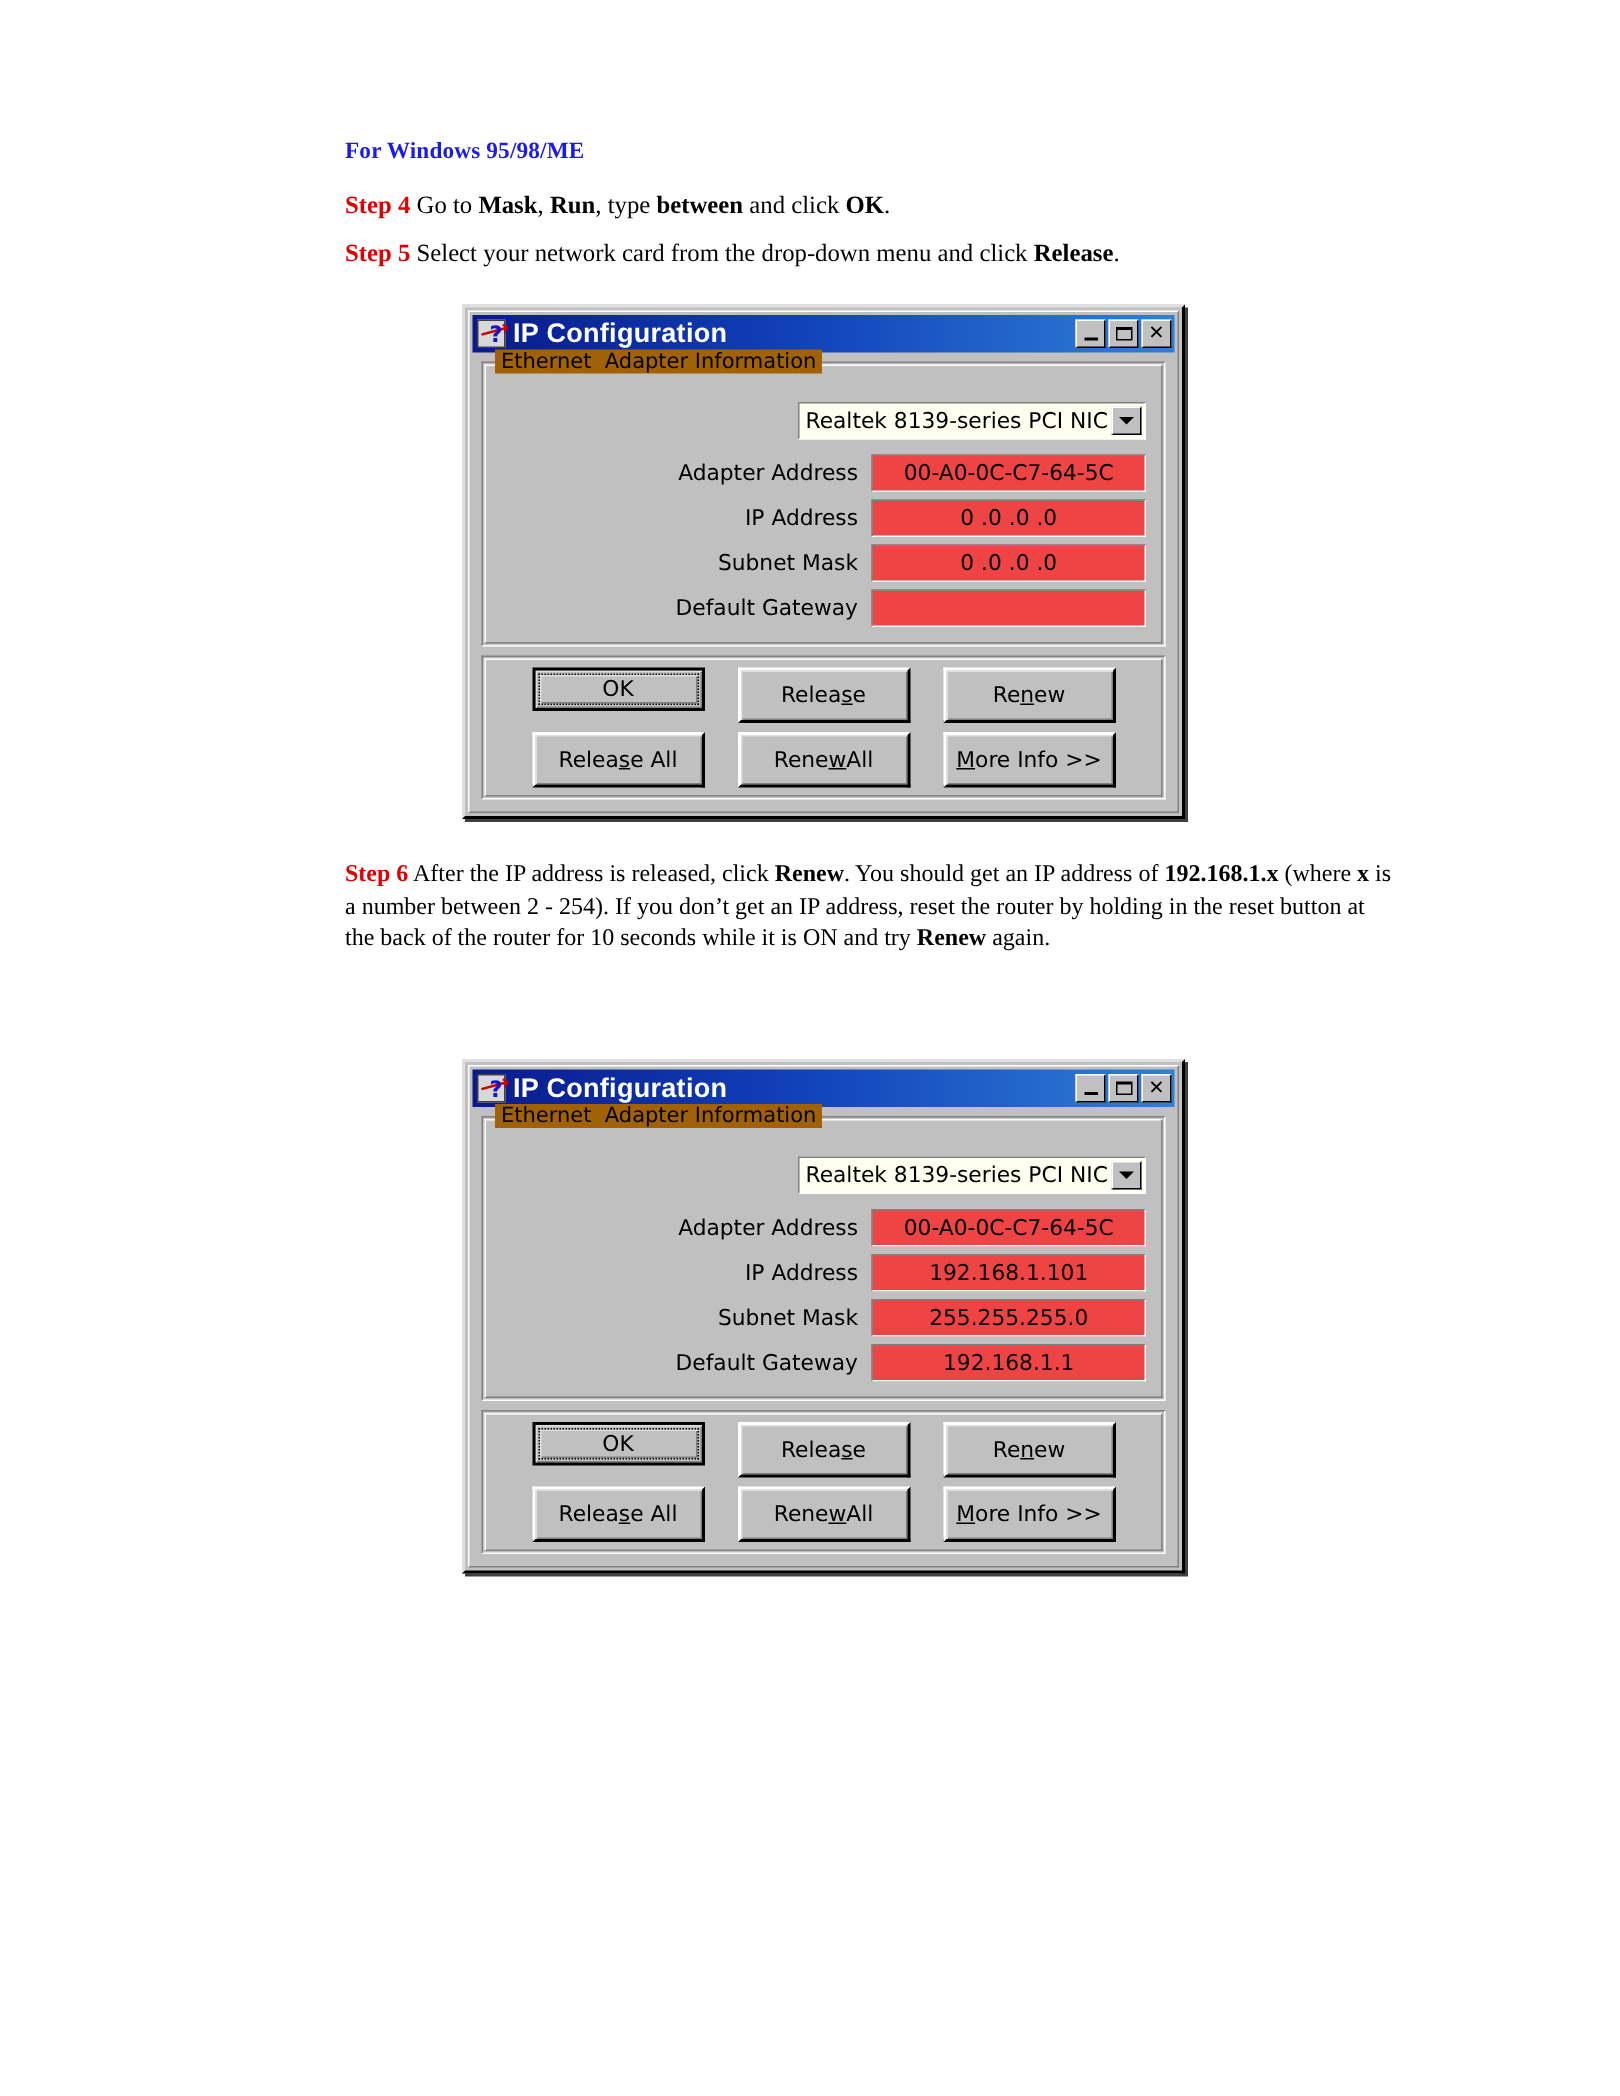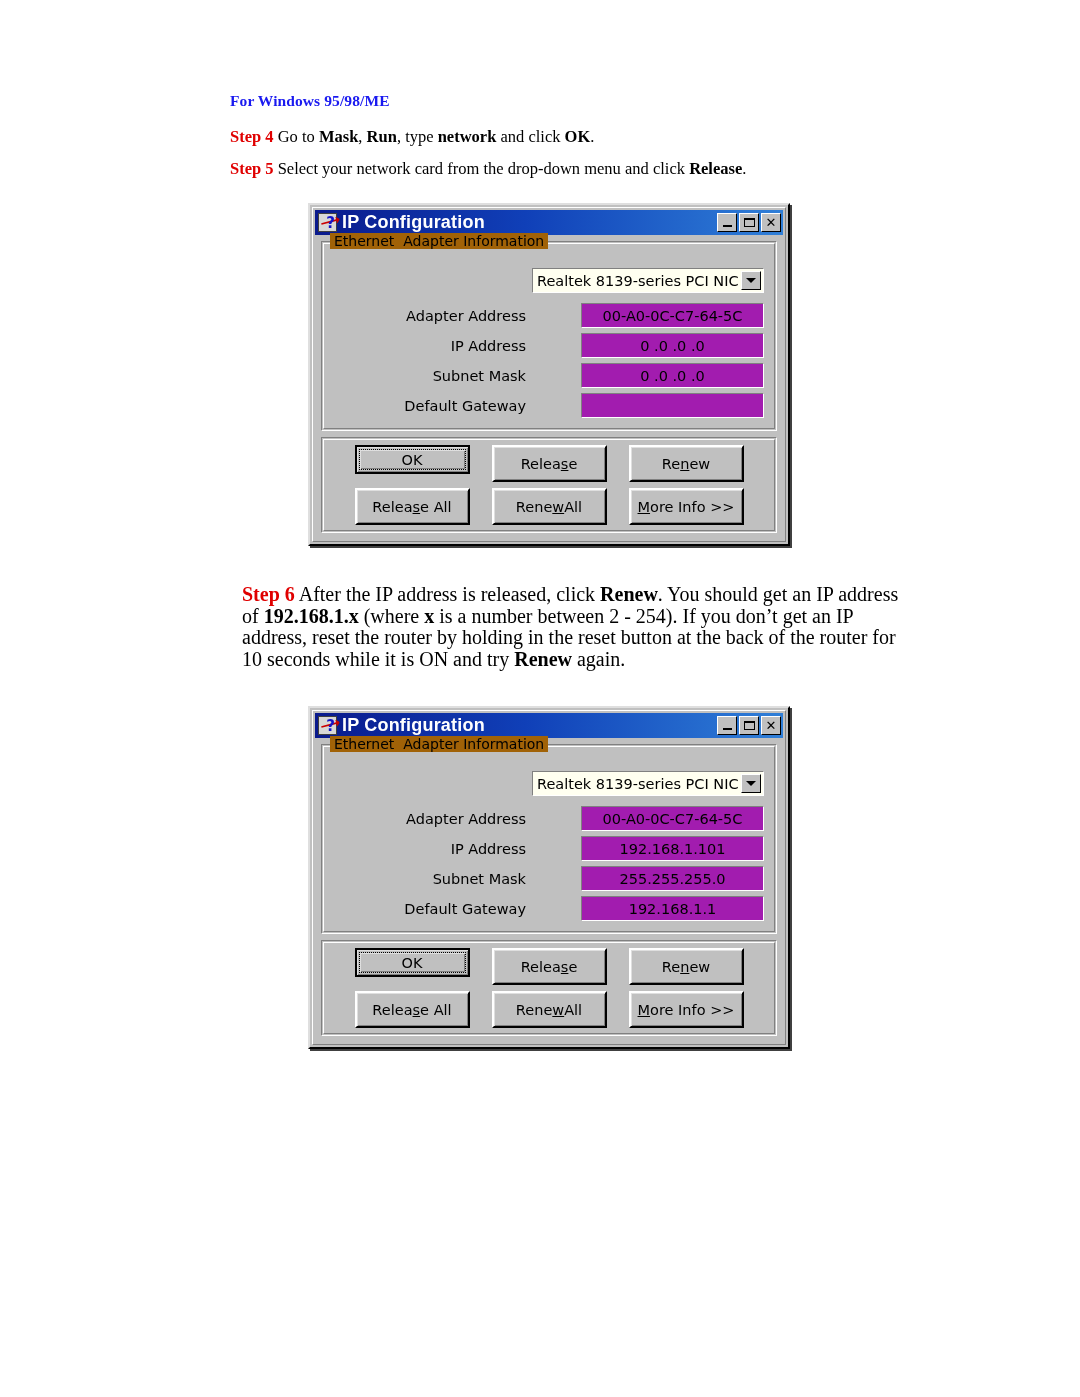--- a/index.html
+++ b/index.html
@@ -36,23 +36,23 @@
     line-height: 21px;
     margin: 0 0 11px 0;
     text-align: left;
   }
   .step-label {
     color: #e00000;
     font-weight: bold;
   }
   .b { font-weight: bold; }
   .blockpara {
-    font-size: 20px;
+    font-size: 16px;
     line-height: 21.5px;
-    margin: 12px;
+    margin: 0;
   }
 
   
   .dialog {
     position: absolute;
     width: 482px;
     background: #c0c0c0;
     box-sizing: border-box;
     border-top: 2px solid #dfdfdf;
     border-left: 2px solid #dfdfdf;
@@ -225,35 +225,34 @@
     border-left: 5px solid transparent;
     border-right: 5px solid transparent;
     border-top: 5px solid #000;
   }
 
   .field-row {
     display: flex;
     align-items: center;
     justify-content: flex-end;
     margin-bottom: 5px;
-    gap: 46px;
   }
   .field-label {
     font-family: "DejaVu Sans", sans-serif;
     font-size: 14.5px;
     text-align: right;
     padding-right: 9px;
     white-space: nowrap;
     color: #000;
   }
   .field-val {
     width: 183px;
     height: 25px;
     box-sizing: border-box;
-    background: #a21caf;
+    background: #ef4444;
     border-top: 1px solid #808080;
     border-left: 1px solid #808080;
     border-right: 1px solid #ffffff;
     border-bottom: 1px solid #ffffff;
     display: flex;
     align-items: center;
     justify-content: center;
     font-family: "DejaVu Sans", sans-serif;
     font-size: 14.5px;
     color: #000;
@@ -323,21 +322,21 @@
     box-shadow: inset 1px 1px 0 #dfdfdf, inset -1px -1px 0 #808080;
   }
   .w9btn u { text-decoration: underline; }
 </style>
 </head>
 <body>
 
 <div class="doc">
   <div class="heading">For Windows 95/98/ME</div>
   <div class="para">
-    <span class="step-label">Step 4</span><span><span> Go to </span><span class="b">Mask</span><span>, </span><span class="b">Run</span><span>, type </span><span class="b">network</span><span> and click </span><span class="b">OK</span><span>.</span></span>
+    <span class="step-label">Step 4</span><span><span> Go to </span><span class="b">Mask</span><span>, </span><span class="b">Run</span><span>, type </span><span class="b">between</span><span> and click </span><span class="b">OK</span><span>.</span></span>
   </div>
   <div class="para">
     <span class="step-label">Step 5</span><span><span> Select your network card from the drop-down menu and click </span><span class="b">Release</span><span>.</span></span>
   </div>
 </div>
 
 <div class="dialog" style="left:308px; top:203px;">
   <div class="dialog-inner">
 
     <div class="titlebar">

